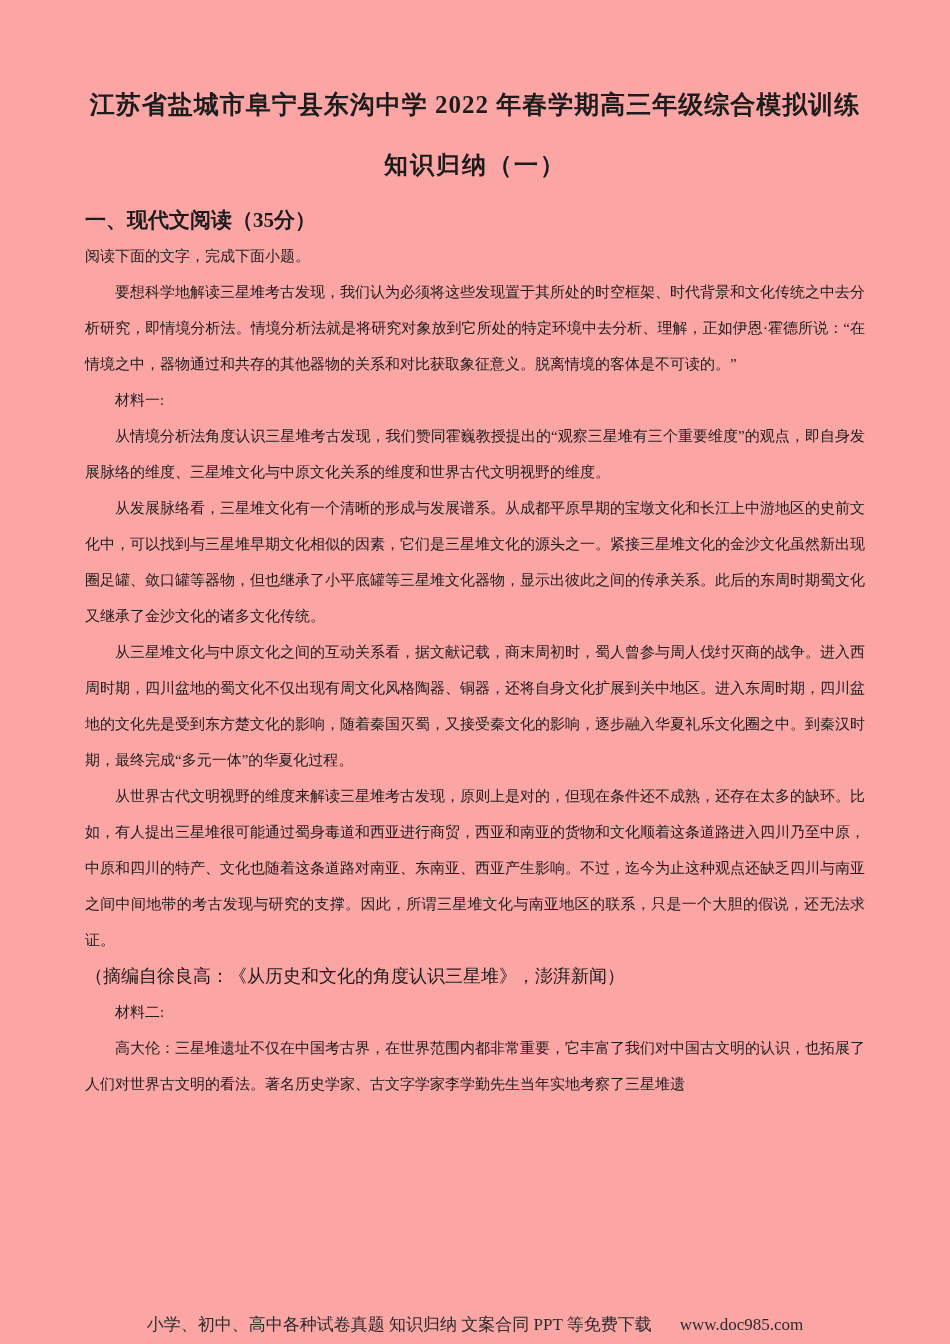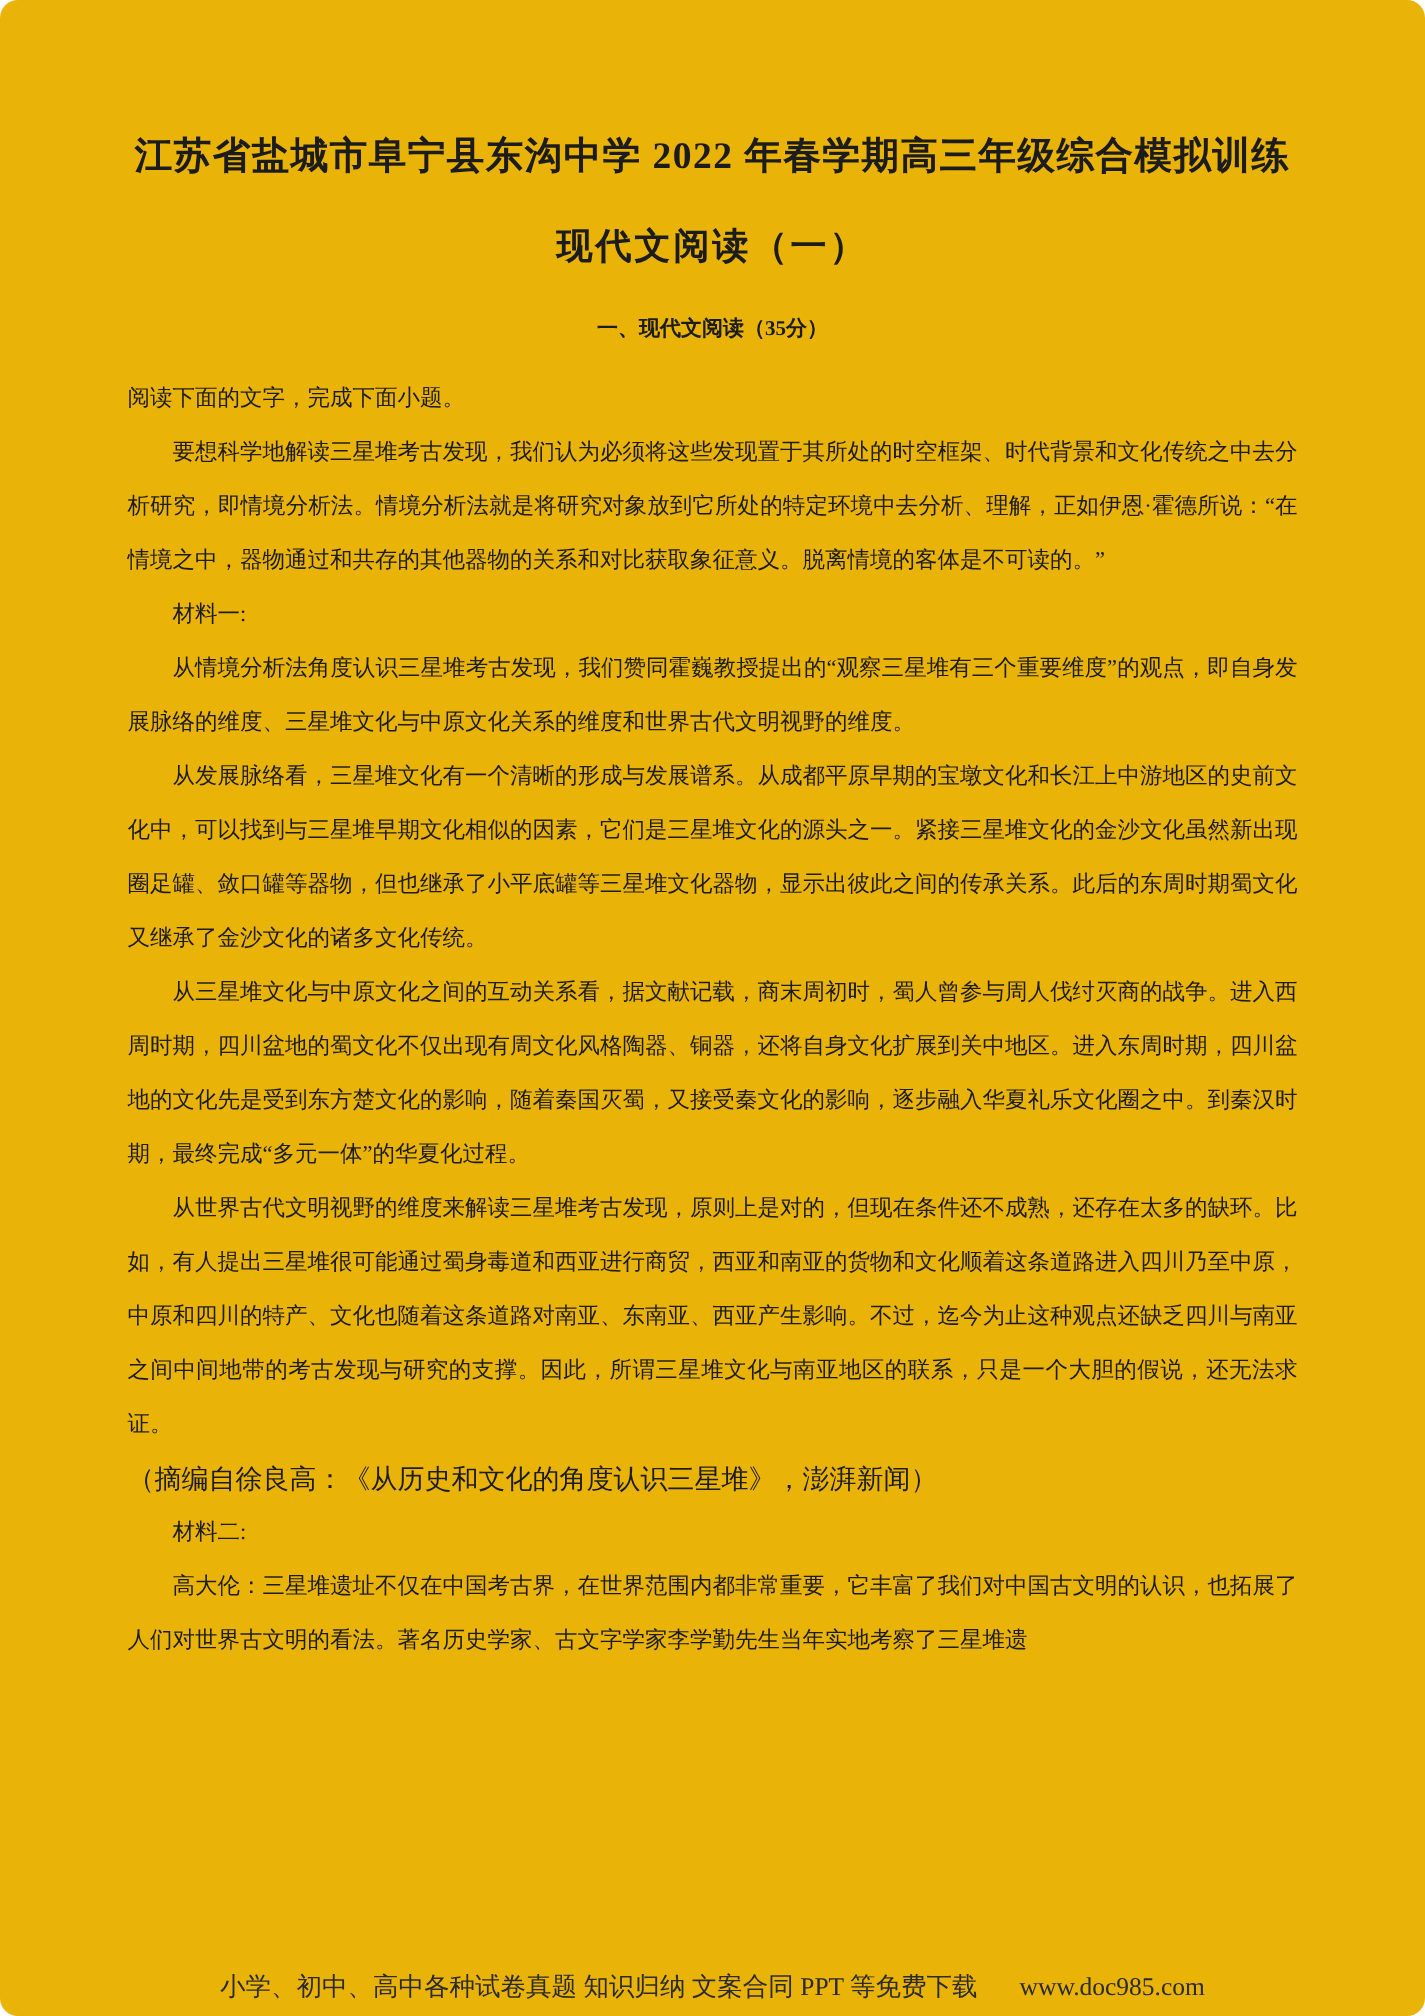--- a/index.html
+++ b/index.html
@@ -1,25 +1,24 @@
 <!DOCTYPE html>
 <html><head>
   <meta charset="utf-8">
   <style>
     html, body { margin: 0; padding: 0; background: #ffffff; }
     .page {
       position: relative;
       width: 950px;
       height: 1344px;
-      background: #eab308;
+      background: #fca5a5;
       font-family: "Liberation Serif", "DejaVu Serif", serif;
       color: #1c1c1c;
       overflow: hidden;
       box-sizing: border-box;
-      border-radius: 12px;
     }
     .content {
       margin: 0 85px;
       width: 780px;
     }
     .doc-title {
       padding-top: 88px;
       text-align: center;
       font-size: 25px;
       font-weight: bold;
@@ -29,25 +28,25 @@
     .doc-subtitle {
       margin-top: 26px;
       margin-bottom: 20px;
       text-align: center;
       font-size: 24px;
       font-weight: bold;
       letter-spacing: 2px;
       line-height: 34px;
     }
     .section-heading {
-      font-size: 14px;
+      font-size: 21px;
       font-weight: bold;
       line-height: 36px;
-      margin: 10px;
-      text-align: center;
+      margin: 0;
+      text-align: left;
     }
     .body-par {
       font-size: 15px;
       line-height: 36px;
       margin: 0;
       text-align: justify;
       text-justify: inter-ideograph;
     }
     .indent { text-indent: 2em; }
     .no-indent { text-indent: 0; }
@@ -68,21 +67,21 @@
       color: #2b2b2b;
       line-height: 22px;
     }
     .footer .gap { display: inline-block; width: 28px; }
   </style>
 </head>
 <body>
 
 <div class="page">
   <div class="doc-title">江苏省盐城市阜宁县东沟中学 2022 年春学期高三年级综合模拟训练</div>
-  <div class="doc-subtitle">现代文阅读（一）</div>
+  <div class="doc-subtitle">知识归纳（一）</div>
 
   <div class="content">
     <h2 class="section-heading">一、现代文阅读（35分）</h2>
 
     <p class="body-par no-indent">阅读下面的文字，完成下面小题。</p>
 
     <p class="body-par indent">要想科学地解读三星堆考古发现，我们认为必须将这些发现置于其所处的时空框架、时代背景和文化传统之中去分析研究，即情境分析法。情境分析法就是将研究对象放到它所处的特定环境中去分析、理解，正如伊恩·霍德所说：“在情境之中，器物通过和共存的其他器物的关系和对比获取象征意义。脱离情境的客体是不可读的。”</p>
     <p class="body-par indent">材料一:</p>
     <p class="body-par indent">从情境分析法角度认识三星堆考古发现，我们赞同霍巍教授提出的“观察三星堆有三个重要维度”的观点，即自身发展脉络的维度、三星堆文化与中原文化关系的维度和世界古代文明视野的维度。</p>
     <p class="body-par indent">从发展脉络看，三星堆文化有一个清晰的形成与发展谱系。从成都平原早期的宝墩文化和长江上中游地区的史前文化中，可以找到与三星堆早期文化相似的因素，它们是三星堆文化的源头之一。紧接三星堆文化的金沙文化虽然新出现圈足罐、敛口罐等器物，但也继承了小平底罐等三星堆文化器物，显示出彼此之间的传承关系。此后的东周时期蜀文化又继承了金沙文化的诸多文化传统。</p>

